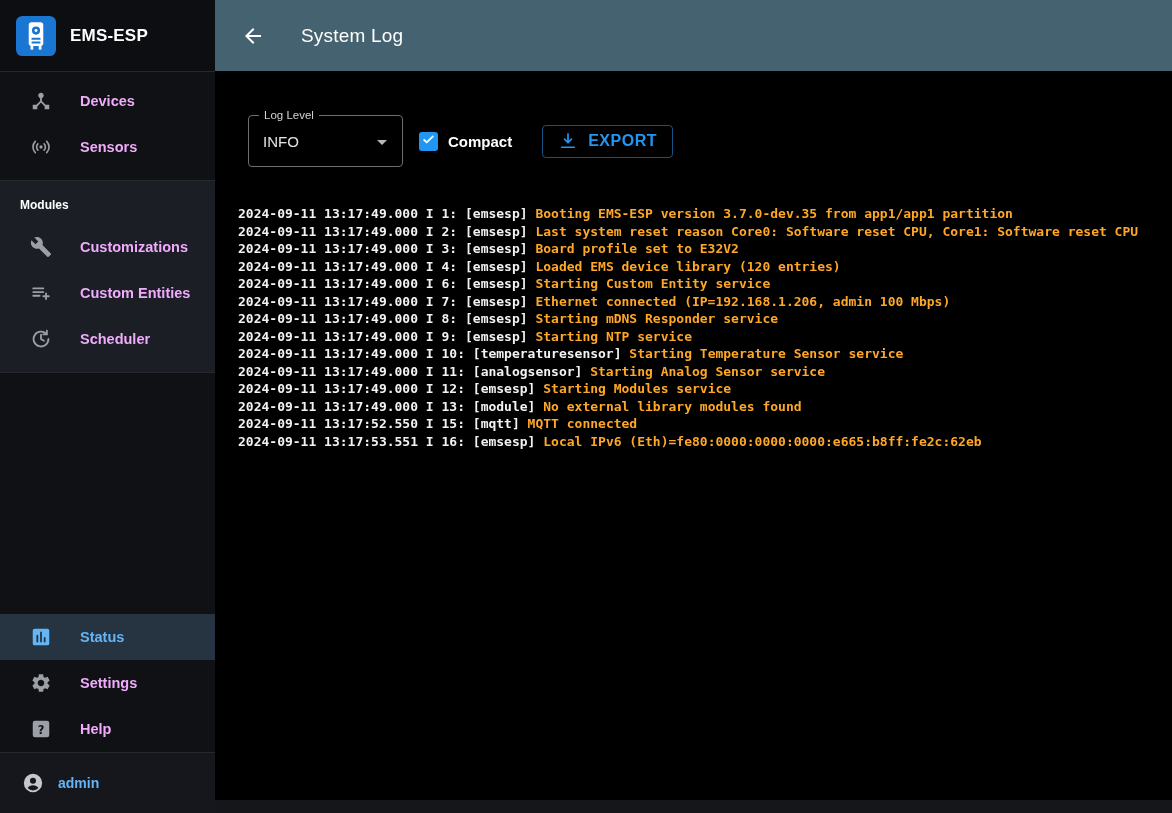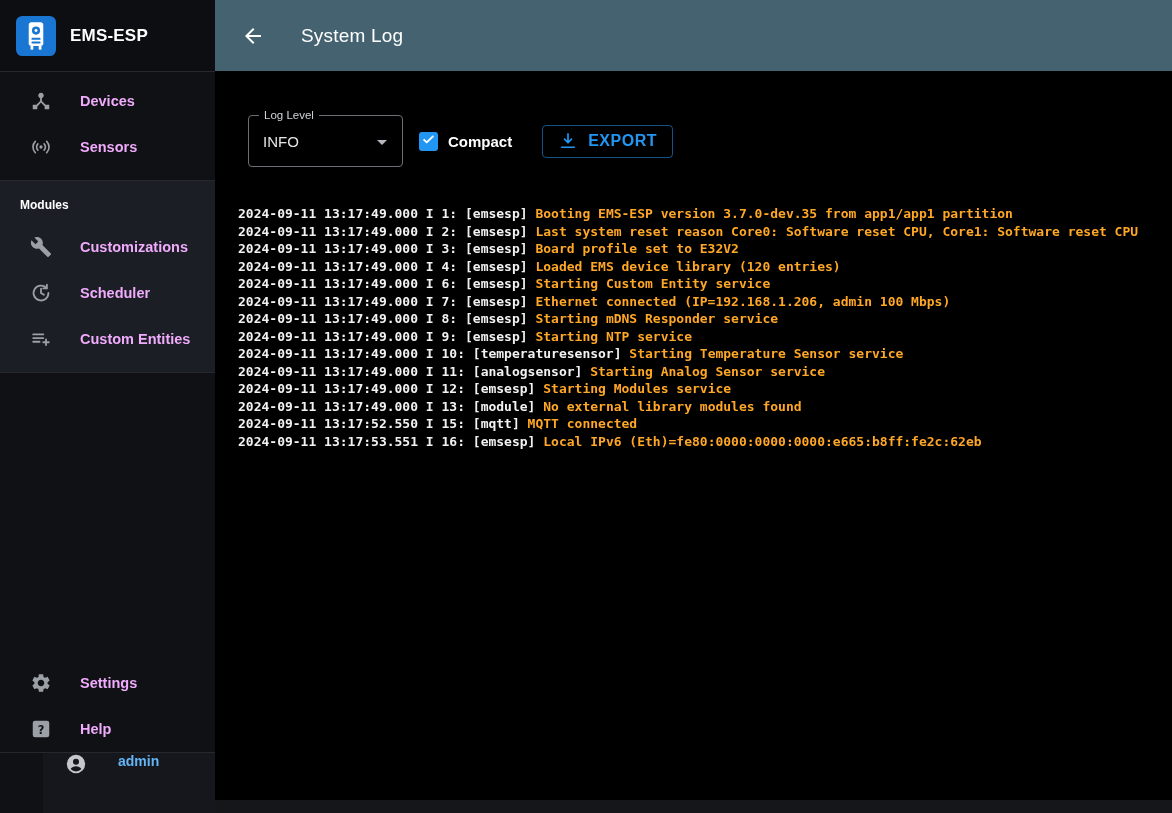--- a/index.html
+++ b/index.html
@@ -20,21 +20,21 @@
   .nav-label { font-size: 14.5px; font-weight: 600; color: #f0abfc; white-space: nowrap; }
   .nav-item.active { background: #263442; }
   .nav-item.active .nav-label { color: var(--active-text, #64b5f6); }
   .nav-item.active .nav-icon { color: var(--active-text, #64b5f6); }
 
   .modules-panel { background: #1b1e24; border-top: 1px solid #26282c; border-bottom: 1px solid #26282c; margin-top: 10px; padding-bottom: 10px; }
   .modules-header { padding: 17px 16px 12px 20px; font-size: 12px; font-weight: 700; color: #fff; }
 
   .sidebar-spacer { flex: 1; }
   .divider { height: 1px; background: #26282c; }
-  .user-row { height: 60px; display: flex; align-items: flex-start; gap: 31px; padding: 0 16px 0 22px; background: #15171c; cursor: pointer; margin-left: 43px; }
+  .user-row { height: 60px; display: flex; align-items: center; gap: 14px; padding: 0 16px 0 22px; background: #15171c; cursor: pointer; }
   .user-icon { color: #c4c7cb; }
   .user-name { color: var(--active-text, #64b5f6); font-size: 14px; font-weight: 600; }
 
   
   .main { flex: 1; display: flex; flex-direction: column; background: #14161a; min-width: 0; }
   .appbar { height: 71px; flex: 0 0 71px; background: var(--appbar, #44626f); display: flex; align-items: center; padding: 0 26px; gap: 36px; }
   .back-btn { width: 24px; height: 24px; color: #fff; display: inline-flex; cursor: pointer; }
   .back-btn svg { width: 24px; height: 24px; }
   .appbar-title { color: #fff; font-size: 19px; font-weight: 500; letter-spacing: .2px; }
 
@@ -111,39 +111,48 @@
             <span class="nav-icon">
               <svg viewBox="0 0 24 24" fill="currentColor">
                 <path d="M22.7 19l-9.1-9.1c.9-2.3.4-5-1.5-6.9-2-2-5-2.4-7.4-1.3L9 6 6 9 1.6 4.7C.4 7.1.9 10.1 2.9 12.1c1.9 1.9 4.6 2.4 6.9 1.5l9.1 9.1c.4.4 1 .4 1.4 0l2.3-2.3c.5-.4.5-1.1.1-1.4z"></path>
               </svg>
             </span>
             <span class="nav-label">Customizations</span>
           </div>
           <div class="nav-item">
             <span class="nav-icon">
               <svg viewBox="0 0 24 24" fill="none" stroke="currentColor" stroke-width="2" stroke-linecap="round">
-                <path d="M20.1 12a8.1 8.1 0 11-2.4-5.7"></path>
-                <path d="M18.4 2.9v4h-4"></path>
-                <path d="M12 7.3V12l3.2 1.9"></path>
-              </svg>
-            </span>
-            <span class="nav-label">Scheduler</span>
+                <path d="M3.5 7h11M3.5 11h11M3.5 15h7M17.5 12.5v6M14.5 15.5h6"></path>
+              </svg>
+            </span>
+            <span class="nav-label">Custom Entities</span>
           </div>
           <div class="nav-item">
             <span class="nav-icon">
               <svg viewBox="0 0 24 24" fill="none" stroke="currentColor" stroke-width="2" stroke-linecap="round">
-                <path d="M3.5 7h11M3.5 11h11M3.5 15h7M17.5 12.5v6M14.5 15.5h6"></path>
-              </svg>
-            </span>
-            <span class="nav-label">Custom Entities</span>
+                <path d="M20.1 12a8.1 8.1 0 11-2.4-5.7"></path>
+                <path d="M18.4 2.9v4h-4"></path>
+                <path d="M12 7.3V12l3.2 1.9"></path>
+              </svg>
+            </span>
+            <span class="nav-label">Scheduler</span>
           </div>
         </nav>
     </div>
     <div class="sidebar-spacer"></div>
     <nav id="nav-bottom">
+        <div class="nav-item active">
+          <span class="nav-icon">
+            <svg viewBox="0 0 24 24">
+              <rect x="3" y="3" width="18" height="18" rx="2" fill="currentColor"></rect>
+              <path d="M8 10.5V17M12 7v10M16 13v4" stroke="#263442" stroke-width="2" stroke-linecap="round"></path>
+            </svg>
+          </span>
+          <span class="nav-label">Status</span>
+        </div>
         <div class="nav-item">
           <span class="nav-icon">
             <svg viewBox="0 0 24 24" fill="currentColor">
               <path d="M19.14 12.94c.04-.3.06-.61.06-.94 0-.32-.02-.64-.07-.94l2.03-1.58c.18-.14.23-.41.12-.61l-1.92-3.32c-.12-.22-.37-.29-.59-.22l-2.39.96c-.5-.38-1.03-.7-1.62-.94l-.36-2.54c-.04-.24-.24-.41-.48-.41h-3.84c-.24 0-.43.17-.47.41l-.36 2.54c-.59.24-1.13.57-1.62.94l-2.39-.96c-.22-.08-.47 0-.59.22L2.74 8.87c-.12.21-.08.47.12.61l2.03 1.58c-.05.3-.09.63-.09.94s.02.64.07.94l-2.03 1.58c-.18.14-.23.41-.12.61l1.92 3.32c.12.22.37.29.59.22l2.39-.96c.5.38 1.03.7 1.62.94l.36 2.54c.05.24.24.41.48.41h3.84c.24 0 .44-.17.47-.41l.36-2.54c.59-.24 1.13-.56 1.62-.94l2.39.96c.22.08.47 0 .59-.22l1.92-3.32c.12-.22.07-.47-.12-.61l-2.01-1.58zM12 15.6c-1.98 0-3.6-1.62-3.6-3.6s1.62-3.6 3.6-3.6 3.6 1.62 3.6 3.6-1.62 3.6-3.6 3.6z"></path>
             </svg>
           </span>
           <span class="nav-label">Settings</span>
         </div>
         <div class="nav-item">
           <span class="nav-icon">

